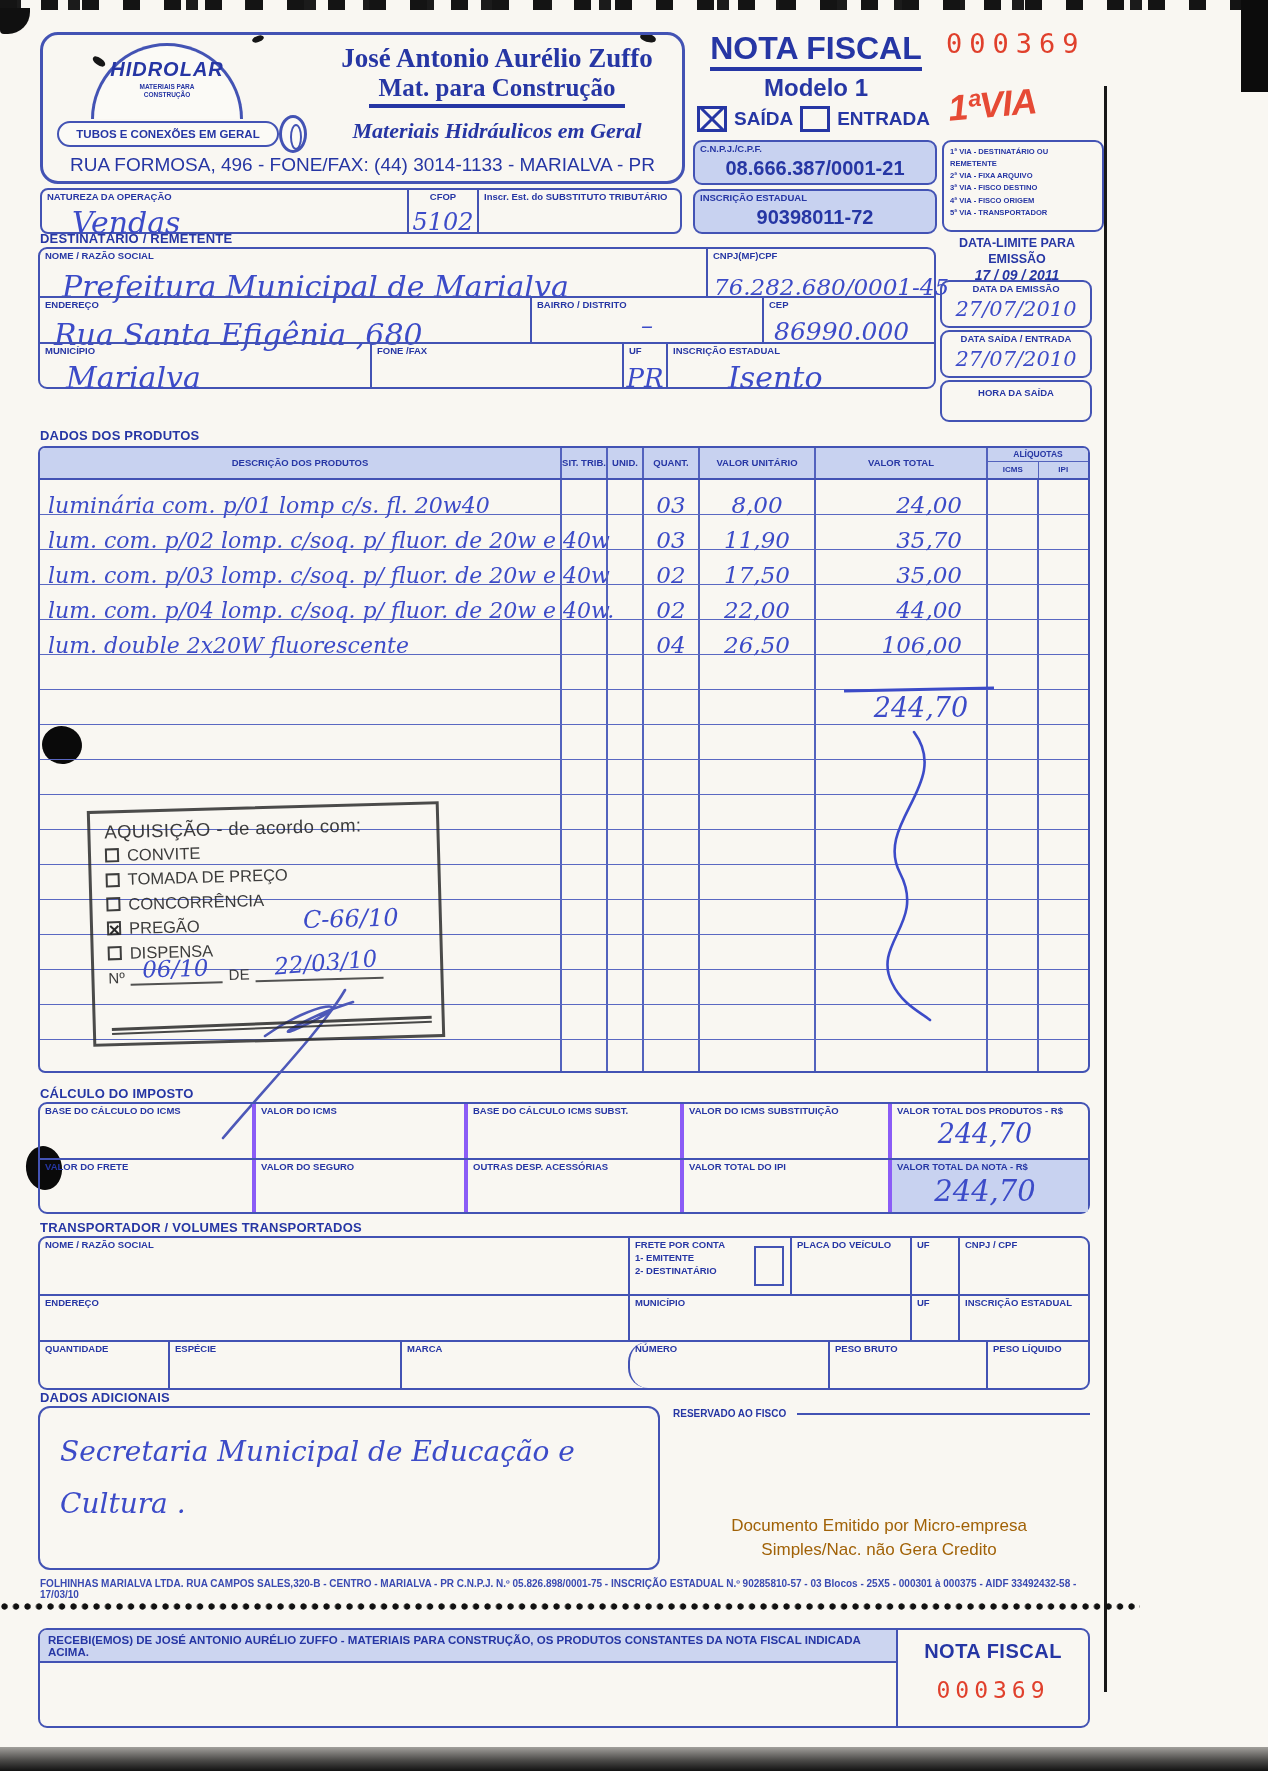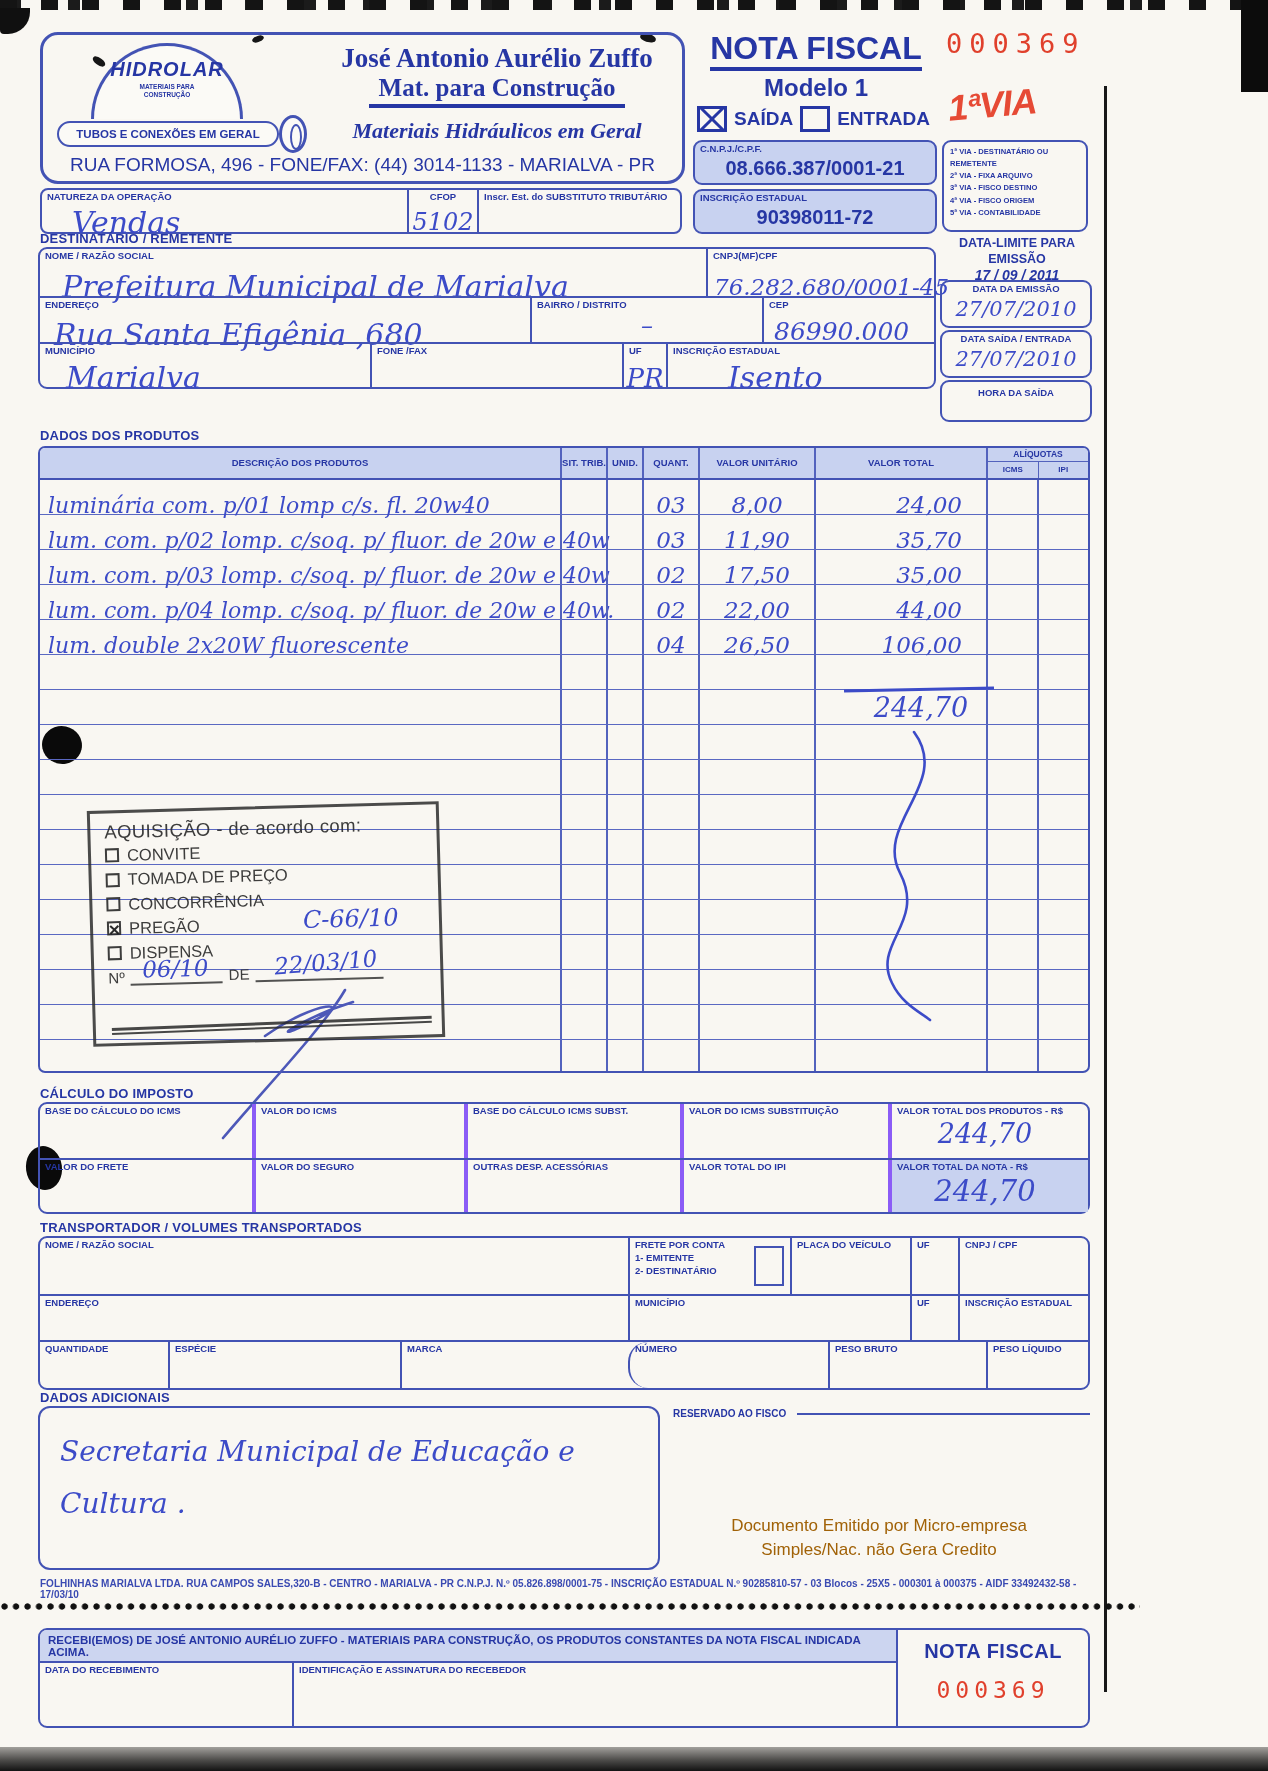--- a/index.html
+++ b/index.html
@@ -57,21 +57,21 @@
   .cb.checked::after  { transform:translate(-50%,-50%) rotate(-45deg); }
   .cklbl { font-size:19px; font-weight:bold; color:#2636a4; }
 
   .cnpj-box { left:693px; top:140px; width:244px; height:45px; background:#c8d2f0; }
   .ie-box   { left:693px; top:189px; width:244px; height:45px; background:#c8d2f0; }
   .idval { text-align:center; font-size:20px; font-weight:bold; color:#2636a4; margin-top:0; }
 
   .nf-number { position:absolute; left:946px; top:28px; font-size:27px; letter-spacing:7px; }
   .via-stamp { position:absolute; left:948px; top:84px; font-size:36px; font-weight:bold; font-style:italic;
                color:#e53c25; transform:rotate(-5deg); letter-spacing:-1px; opacity:.92; }
-  .vias-box { left:942px; top:140px; width:146px; height:92px; border-width:2px; padding:4px 6px; }
+  .vias-box { left:942px; top:140px; width:162px; height:92px; border-width:2px; padding:4px 6px; }
   .vias-box div { font-size:7.6px; font-weight:bold; color:#2636a4; line-height:1.6; }
   .dlimite { position:absolute; left:942px; top:236px; width:150px; text-align:center;
              font-size:12.5px; font-weight:bold; color:#2636a4; line-height:1.25; }
   .dlimite .dt { font-size:14px;font-style:italic; }
 
   .nat-row { left:40px; top:188px; width:642px; height:46px; display:flex; border-radius:8px; }
   .nat-cell { position:relative; height:100%; }
   .nat-cell + .nat-cell { border-left:2px solid #4353b4; }
 
   
@@ -210,21 +210,21 @@
     <div class="lbl" style="text-align:left;">INSCRIÇÃO ESTADUAL</div>
     <div class="idval">90398011-72</div>
   </div>
   <div class="nf-number redno">000369</div>
   <div class="via-stamp">1ªVIA</div>
   <div class="box vias-box">
     <div>1ª VIA - DESTINATÁRIO OU REMETENTE</div>
     <div>2ª VIA - FIXA ARQUIVO</div>
     <div>3ª VIA - FISCO DESTINO</div>
     <div>4ª VIA - FISCO ORIGEM</div>
-    <div>5ª VIA - CONTABILIDADE</div>
+    <div>5ª VIA - TRANSPORTADOR</div>
   </div>
   <div class="dlimite">
     <div>DATA-LIMITE PARA</div>
     <div>EMISSÃO</div>
     <div class="dt">17 / 09 / 2011</div>
   </div>
 
   <div class="box nat-row">
     <div class="nat-cell" style="width:365px;">
       <div class="lbl">NATUREZA DA OPERAÇÃO</div>
@@ -686,28 +686,20 @@
       <div>Simples/Nac. não Gera Credito</div>
     </div>
   </div>
 
   <div class="grafica">FOLHINHAS MARIALVA LTDA. RUA CAMPOS SALES,320-B - CENTRO - MARIALVA - PR  C.N.P.J. N.º 05.826.898/0001-75 - INSCRIÇÃO ESTADUAL N.º 90285810-57   -   03 Blocos - 25X5 - 000301 à 000375   -   AIDF 33492432-58  -  17/03/10</div>
   <div class="perf"></div>
 
   <div class="box canhoto">
     <div class="can-left">
       <div class="can-strip">RECEBI(EMOS) DE JOSÉ ANTONIO AURÉLIO ZUFFO - MATERIAIS PARA CONSTRUÇÃO, OS PRODUTOS CONSTANTES DA NOTA FISCAL INDICADA ACIMA.</div>
-      <div class="can-row">
-        <div class="can-cell" style="width:252px;">
-          <div class="lbl">DATA DO RECEBIMENTO</div>
-        </div>
-        <div class="can-cell" style="flex:1;">
-          <div class="lbl">IDENTIFICAÇÃO E ASSINATURA DO RECEBEDOR</div>
-        </div>
-      </div>
     </div>
     <div class="can-right">
       <div class="can-nf">NOTA FISCAL</div>
       <div class="can-no redno">000369</div>
     </div>
   </div>
 
 </div>
 
 </body></html>

